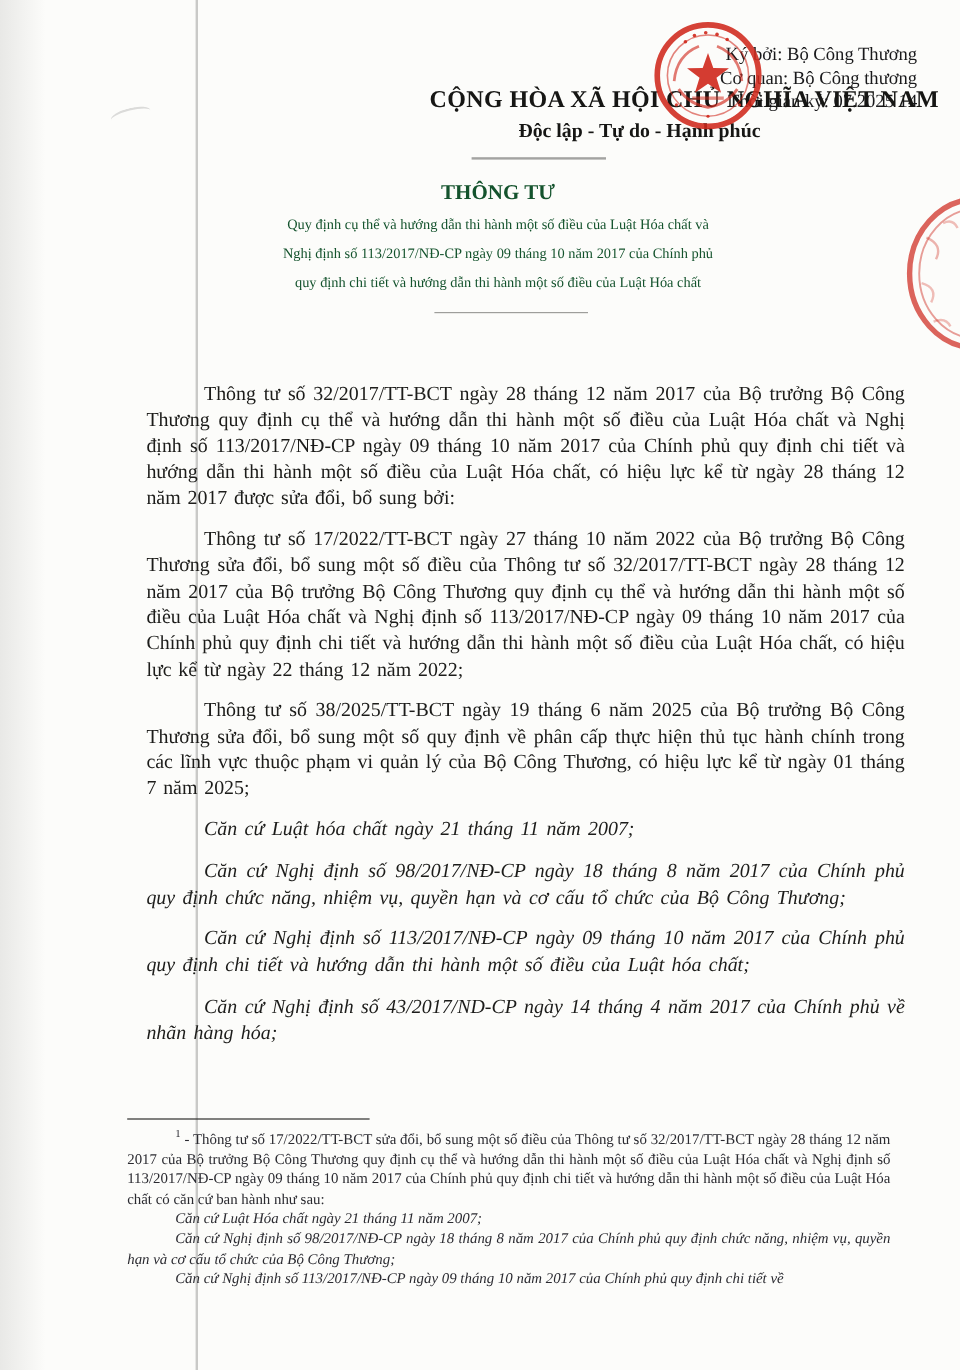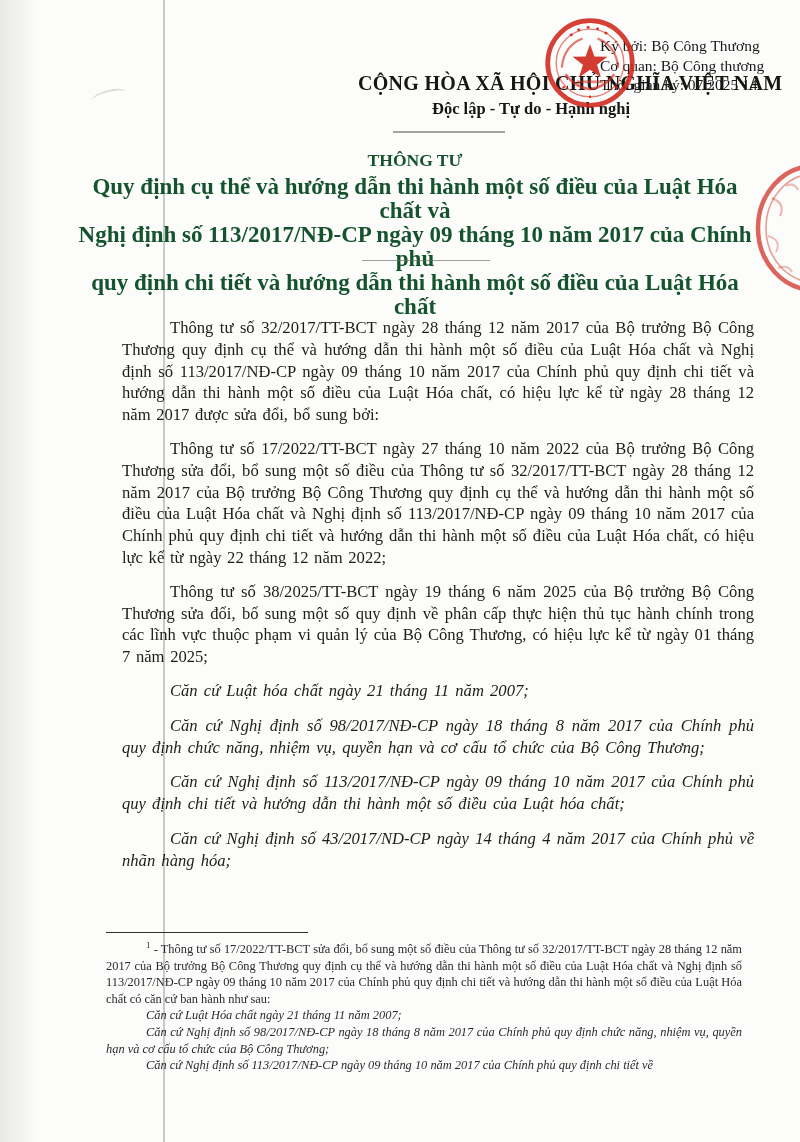--- a/index.html
+++ b/index.html
@@ -19,32 +19,32 @@
   
   .nat-line1{position:absolute;left:358px;top:72px;z-index:2;
     font-weight:bold;font-size:20px;letter-spacing:.3px;white-space:nowrap;color:#161614;}
   .nat-line2{position:absolute;left:432px;top:99px;z-index:2;
     font-weight:bold;font-size:16.5px;white-space:nowrap;color:#161614;}
   .motto-rule{position:absolute;left:393px;top:131px;width:112px;height:1.5px;
     background:#5a5a58;opacity:.55;}
 
   
   .sig-block{position:absolute;left:600px;top:36px;z-index:1;
-    font-size:15.5px;line-height:19.5px;color:#19191b;white-space:nowrap;}
+    font-size:15.5px;line-height:19.5px;color:#19191b;white-space:nowrap;text-align:right;}
 
   
   .stamp{position:absolute;left:543px;top:16px;width:94px;height:94px;z-index:3;}
 
   
   .seal-right{position:absolute;left:742px;top:152px;width:58px;height:152px;z-index:1;}
 
   
   .title-block{position:absolute;left:75px;top:150px;width:680px;text-align:center;color:#14532d;}
   .doc-type{font-weight:bold;font-size:17.5px;margin-bottom:4px;}
-  .title-line{font-weight:bold;font-size:23px;line-height:24px;}
+  .title-line{font-weight:normal;font-size:12px;line-height:24px;}
   .title-rule{position:absolute;left:362px;top:260px;width:128px;height:1.3px;
     background:#6b6b69;opacity:.65;}
 
   
   .body-block{position:absolute;left:122px;top:281px;width:632px;margin-top:36px;}
   .body-block p{margin:0 0 12px;text-align:justify;text-indent:48px;
     font-size:16.6px;line-height:21.8px;color:#1c1c1a;word-spacing:1.5px;}
   .body-block p.cite{font-style:italic;margin-bottom:13px;word-spacing:2px;}
   sup{font-size:9px;line-height:0;}
 
@@ -66,21 +66,21 @@
 
   <div class="sig-block">
     <div>Ký bởi: Bộ Công Thương</div>
     <div>Cơ quan: Bộ Công thương</div>
     <div>
       <span>Thời gian ký: </span><span>07.2025 14</span>
     </div>
   </div>
 
   <div class="nat-line1">CỘNG HÒA XÃ HỘI CHỦ NGHĨA VIỆT NAM</div>
-  <div class="nat-line2">Độc lập - Tự do - Hạnh nghị</div>
+  <div class="nat-line2">Độc lập - Tự do - Hạnh phúc</div>
   <div class="motto-rule"></div>
 
   <svg class="stamp" viewBox="0 0 100 100">
     <g stroke="#d0281c" fill="none" opacity="0.88">
       <circle cx="50" cy="50" r="45" stroke-width="5"></circle>
       <circle cx="50" cy="50" r="44" stroke-width="2" opacity="0.7" transform="rotate(8 50 50)"></circle>
       <circle cx="50" cy="50" r="36" stroke-width="1.4" opacity="0.65"></circle>
       <path d="M20,55 Q22,32 42,24" stroke-width="2.4" opacity="0.7"></path>
       <path d="M80,55 Q78,32 58,24" stroke-width="2.4" opacity="0.7"></path>
       <path d="M24,62 Q34,76 50,78 Q66,76 76,62" stroke-width="2.6" opacity="0.75"></path>

